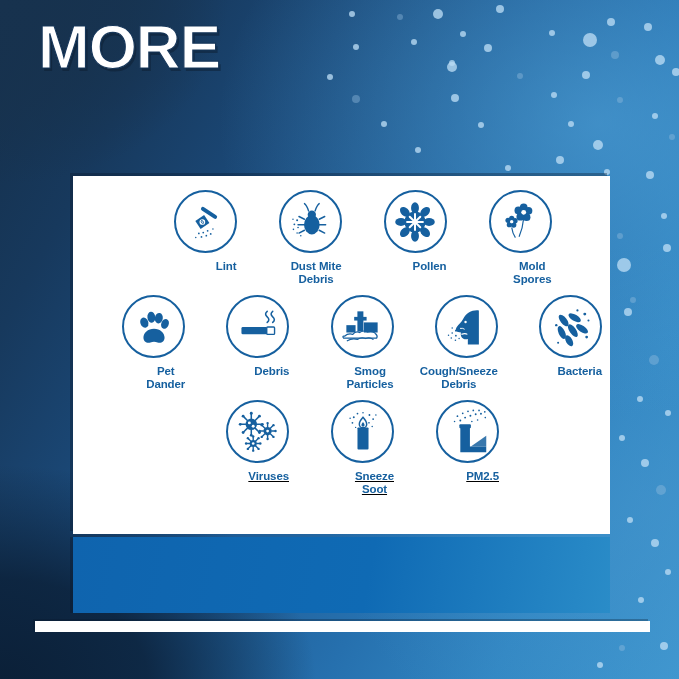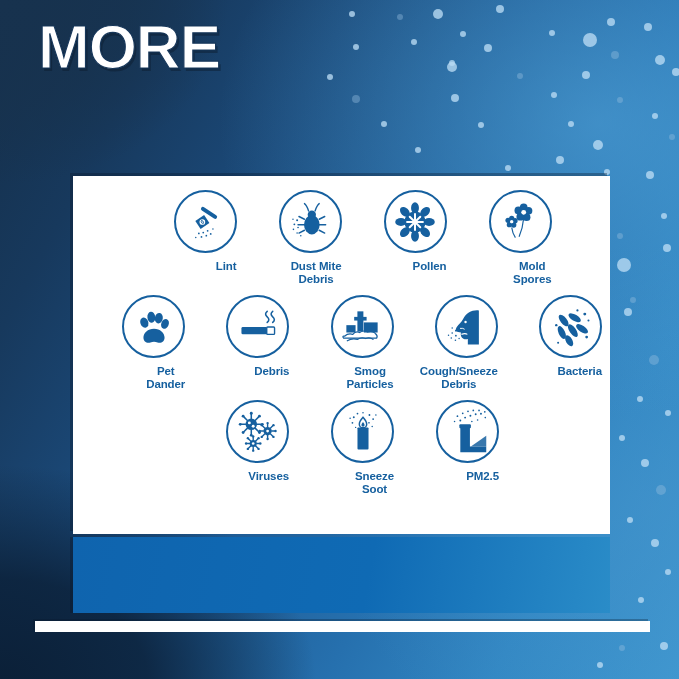--- a/index.html
+++ b/index.html
@@ -58,21 +58,21 @@
 
   
   #card {
     position:absolute; left:73px; top:176px; width:537px; height:358px;
     background:#ffffff;
     box-shadow:-3px -3px 0 rgba(8,24,42,0.35);
   }
   #grid { padding:14px 8px 0 8px; }
   .row { display:flex; justify-content:center; }
   .row1 .cell, .row2 .cell { width:105px; }
-  .row3 .cell { width:105px; }
+  .row3 .cell { width:105px;text-decoration:underline; }
   .cell { display:flex; flex-direction:column; align-items:flex-end; }
   .circle {
     width:63px; height:63px; border-radius:50%;
     border:2.6px solid #16609f;
     display:flex; align-items:center; justify-content:center;
     background:#fff;
   }
   .caption {
     margin-top:7px; text-align:center;
     font-size:11.5px; font-weight:bold; line-height:13px;

